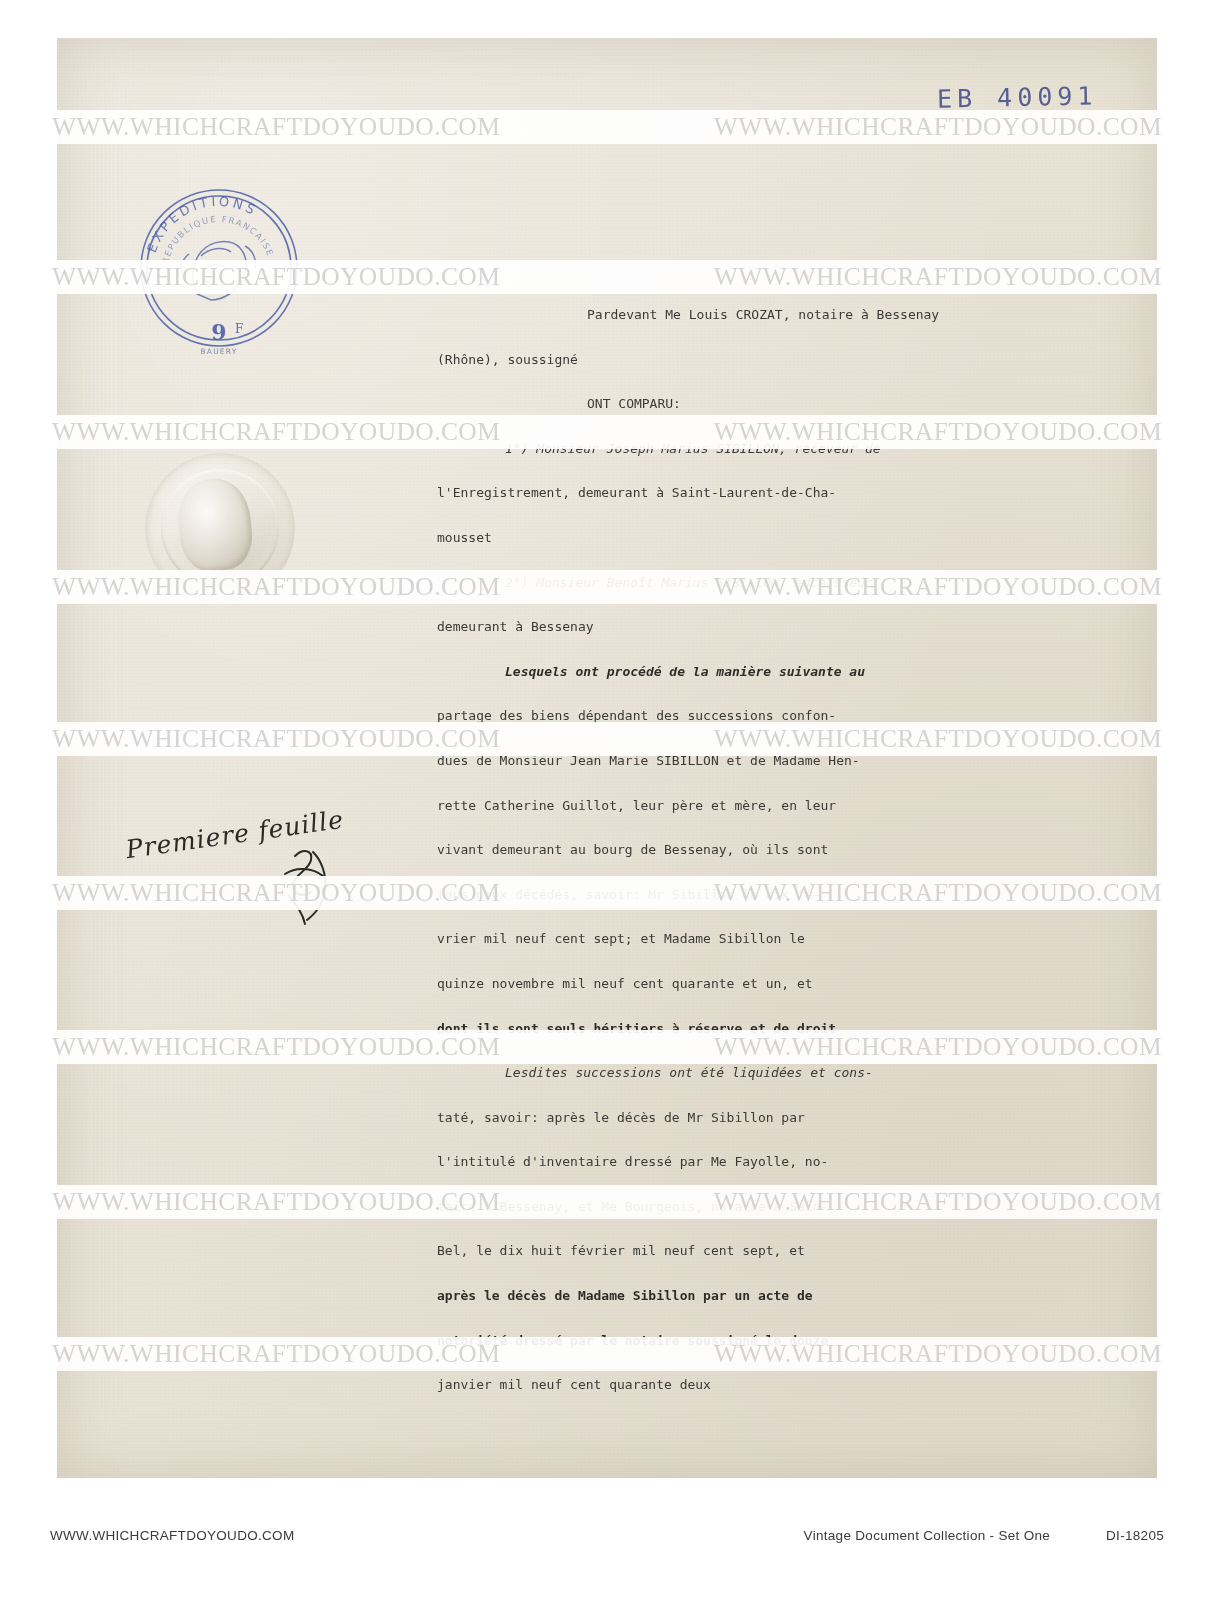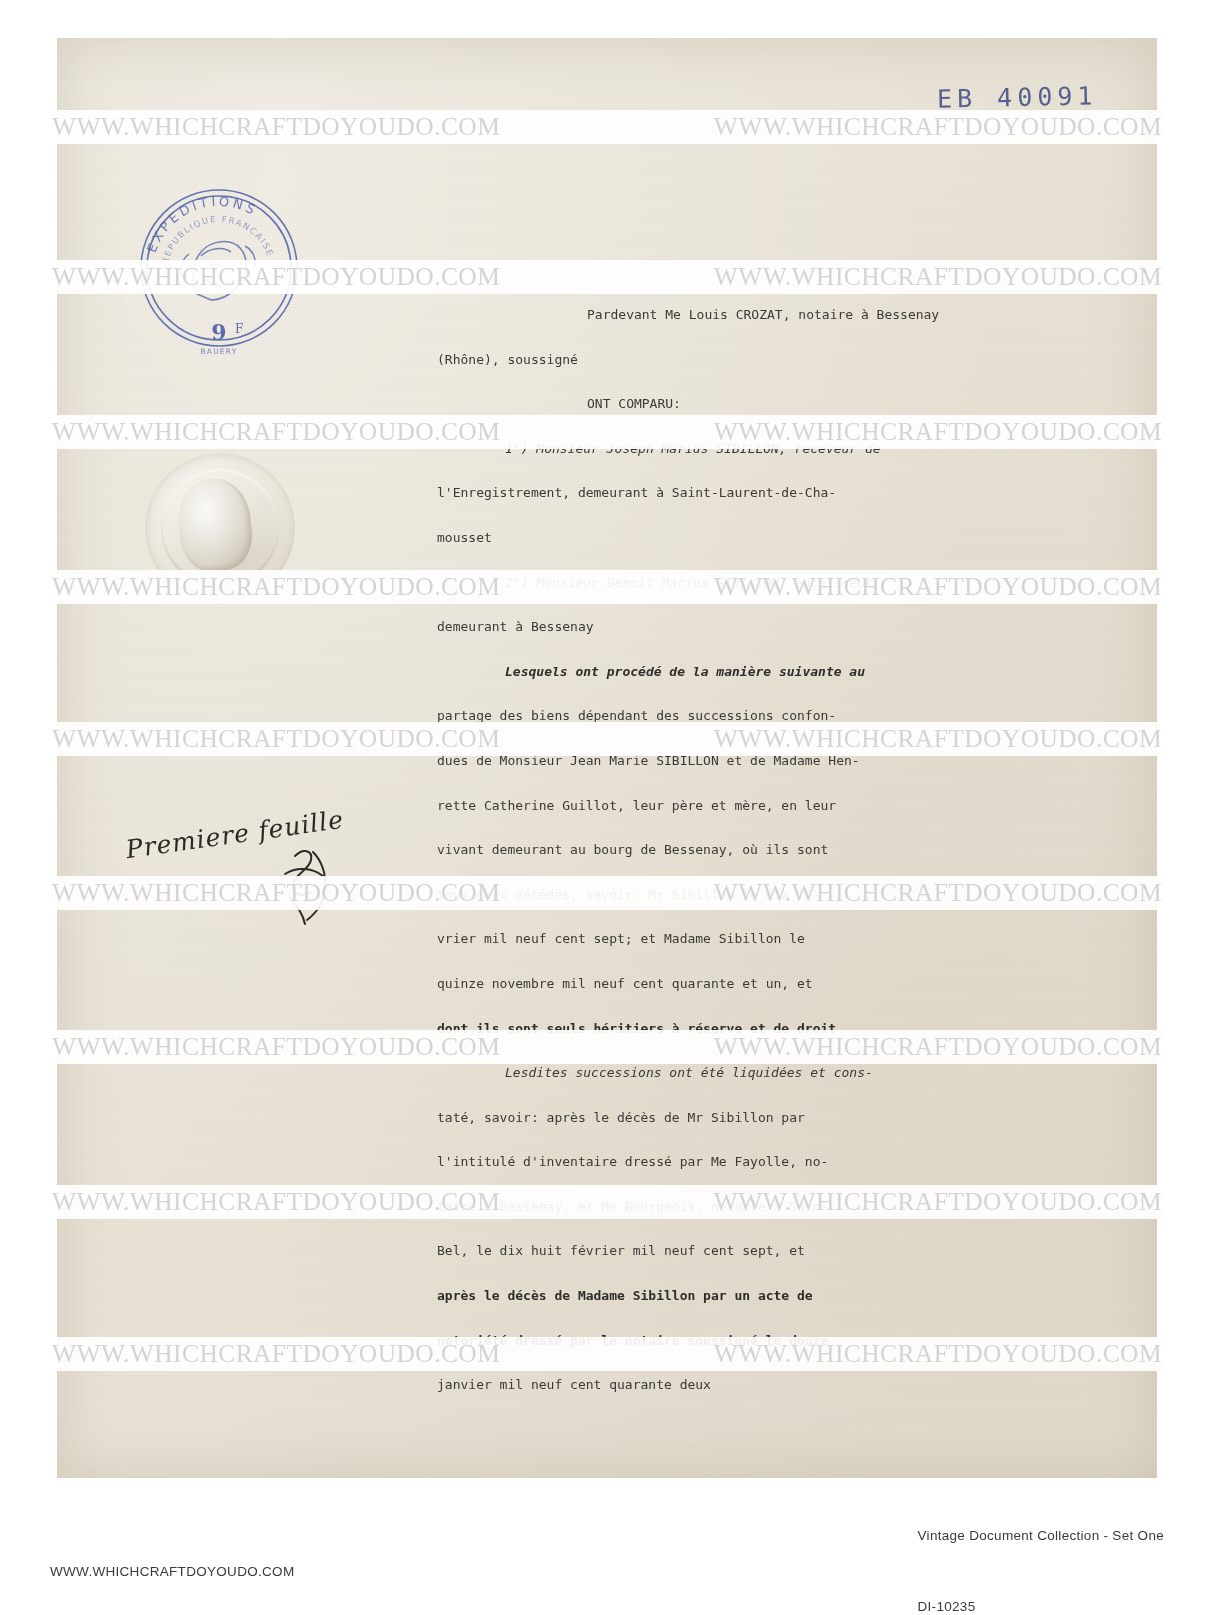--- a/index.html
+++ b/index.html
@@ -157,21 +157,21 @@
     padding: 0 50px;
     box-sizing: border-box;
     display: flex;
     justify-content: space-between;
     align-items: center;
     font-family: "Liberation Sans", sans-serif;
     font-size: 13.5px;
     color: #3a3a3a;
     letter-spacing: .3px;
   }
-  #footer .right { display:flex; gap: 56px; flex-direction: column; }
+  #footer .right { display:flex; gap: 56px; }
 </style>
 </head>
 <body>
 
 <div id="scan">
   <div id="grain"></div>
 
   <div id="refstamp">EB 40091</div>
 
   <div id="expedition">
@@ -263,15 +263,15 @@
     <div class="wm-band" style="top: 1337px;">
       <span>WWW.WHICHCRAFTDOYOUDO.COM</span>
       <span>WWW.WHICHCRAFTDOYOUDO.COM</span>
     </div>
   </div>
 
 <div id="footer">
   <div>WWW.WHICHCRAFTDOYOUDO.COM</div>
   <div class="right">
     <div>Vintage Document Collection - Set One</div>
-    <div>DI-10235</div>
+    <div>DI-18205</div>
   </div>
 </div>
 
 </body></html>

